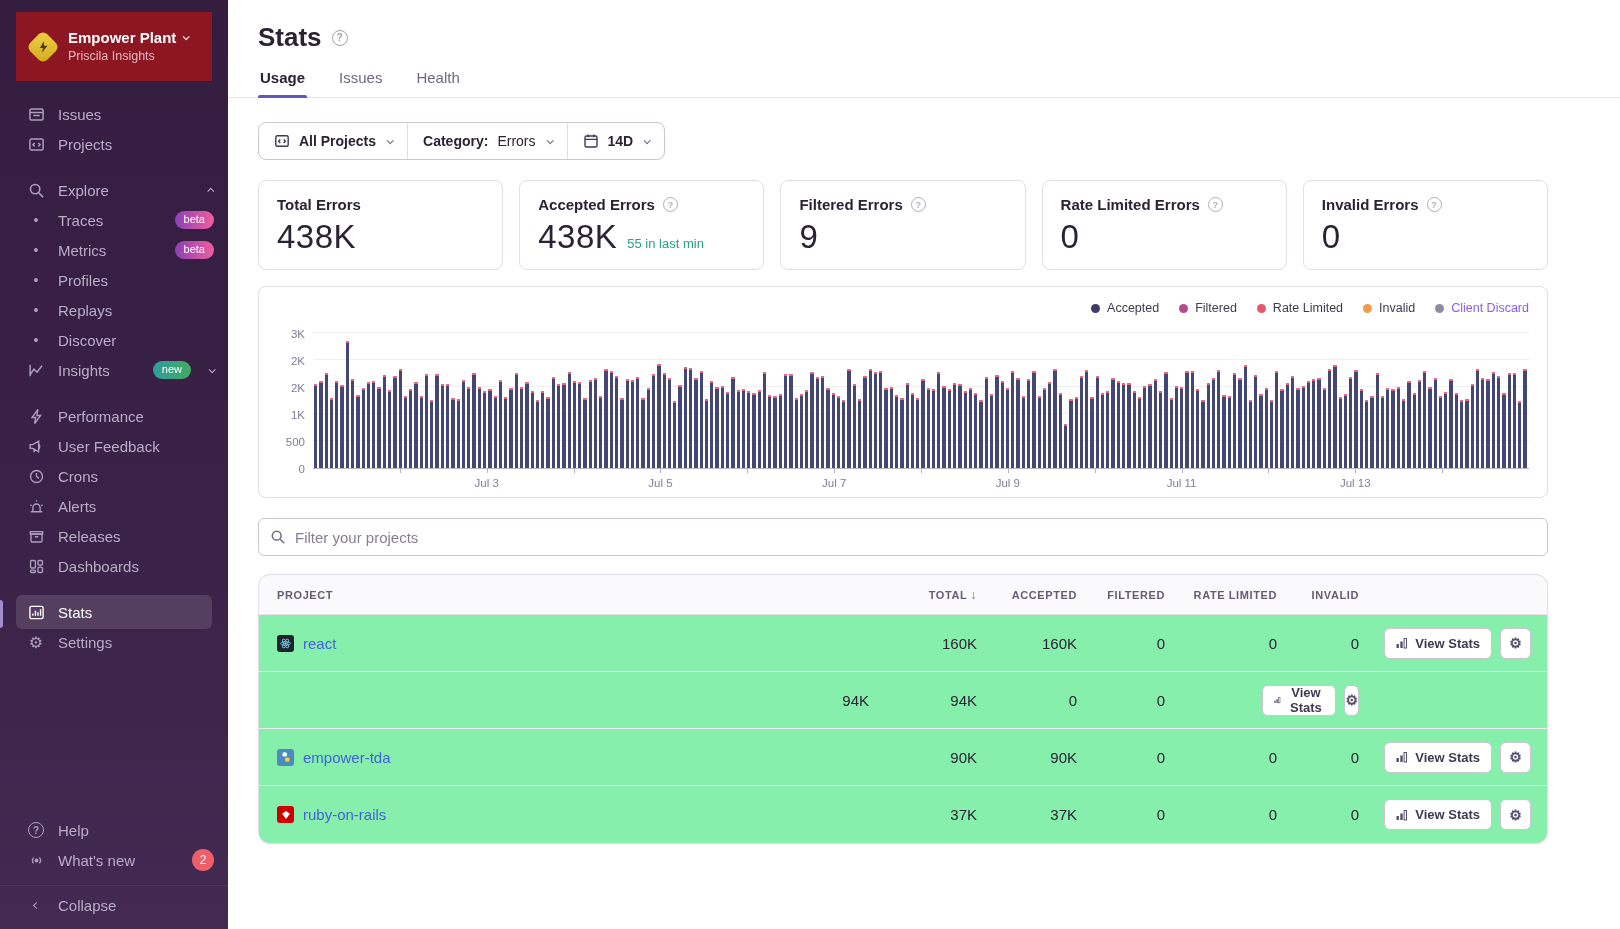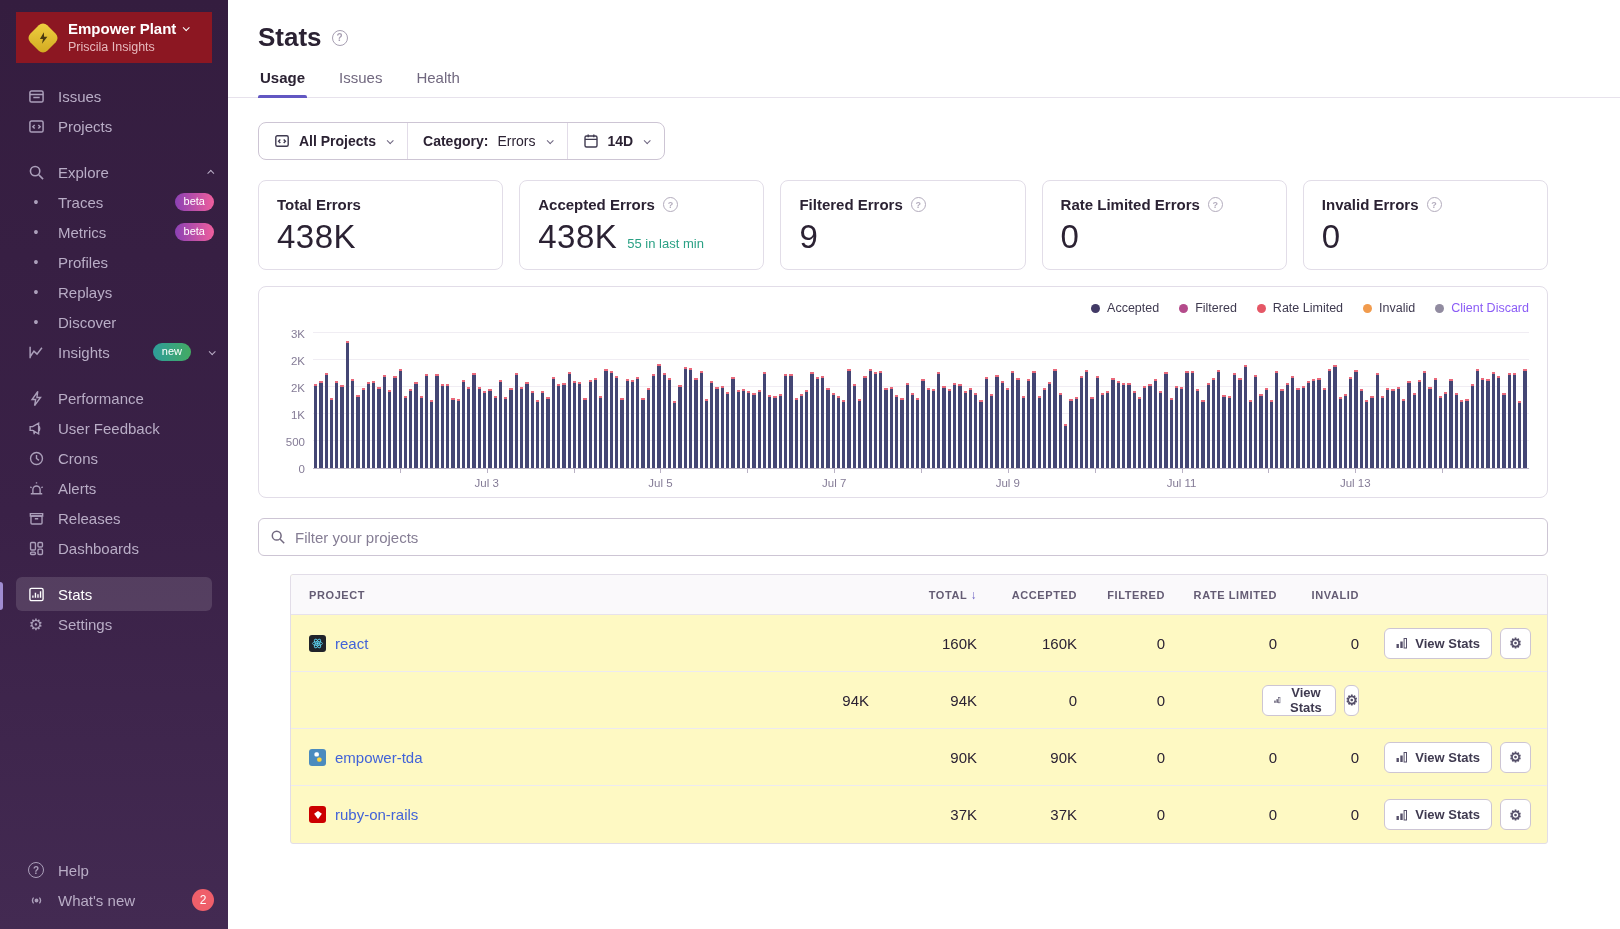--- a/index.html
+++ b/index.html
@@ -2,21 +2,21 @@
 <html style="--bar: #444674; --cap: #e9697b;"><head>
 <meta charset="utf-8">
 <style>
   * { margin:0; padding:0; box-sizing:border-box; }
   html,body { width:1620px; height:929px; overflow:hidden; }
   body { display:flex; font-family:"Liberation Sans", sans-serif; background:#fff; color:#2b2233; }
 
   
   .sidebar { width:228px; flex:0 0 228px; background:linear-gradient(180deg,#341d3f 0%,#3a2147 55%,#432a52 100%);
              color:#b9adc6; display:flex; flex-direction:column; padding:12px 0 14px; position:relative; }
-  .org-banner { margin:0 16px 18px; background:#8c1722; border-radius:0; padding:8px 12px; display:flex; align-items:center; gap:10px; cursor:pointer; }
+  .org-banner { margin:0 16px 18px; background:#8c1722; border-radius:0; padding:17px 12px; display:flex; align-items:center; gap:10px; cursor:pointer; }
   .org-logo { width:30px; height:30px; flex:0 0 30px; position:relative; }
   .org-logo .diamond { position:absolute; inset:3px; background:linear-gradient(135deg,#f0d243,#d1a81f); border-radius:6px; transform:rotate(45deg); display:flex; align-items:center; justify-content:center; }
   .org-logo svg { transform:rotate(-45deg); }
   .org-name { color:#fff; font-weight:700; font-size:15px; display:flex; align-items:center; gap:7px; }
   .org-sub { color:#e6b9bd; font-size:12.5px; margin-top:2px; }
   .nav-group { margin-bottom:16px; }
   .nav-item { display:flex; align-items:center; height:30px; padding:0 14px 0 26px; gap:12px; font-size:15px; cursor:pointer; position:relative; }
   .nav-item .icon { width:20px; display:flex; justify-content:center; color:#ab9fba; }
   .nav-item .lbl { flex:1; }
   .nav-item.child { padding-left:26px; }
@@ -87,21 +87,21 @@
   .cf-value { color:#2b2233; }
   .cf-right { margin-left:auto; display:flex; align-items:center; gap:7px; cursor:pointer; }
   .cf-right .chv { color:#6e6680; }
 
   .searchbox { margin-top:20px; position:relative; }
   .searchbox input { width:100%; height:38px; border:1px solid #cdc5d4; border-radius:6px; padding:0 12px 0 36px; font-size:15px; font-family:inherit; color:#2b2233; outline:none; }
   .searchbox input::placeholder { color:#857d94; }
   .searchbox .sic { position:absolute; left:12px; top:11px; color:#71687f; }
 
   
-  .table { margin-top:18px; border:1px solid #e2dde8; border-radius:3px; overflow:hidden; background:#fef9c3;margin-left:32px; }
+  .table { margin-top:18px; border:1px solid #e2dde8; border-radius:12px; overflow:hidden; background:#86efac; }
   .tgrid { display:grid; grid-template-columns:1fr 108px 100px 88px 112px 82px 172px; align-items:center; padding:0 16px 0 18px; }
   .thead { background:#faf9fb; height:40px; border-bottom:1px solid #e7e2ec; font-size:11px; font-weight:700; letter-spacing:0.6px; color:#645c74; }
   .th-r { text-align:right; }
   .sort-arrow { color:#6a5fc1; font-size:12px; margin-left:3px; }
   .trow { height:57px; border-bottom:1px solid #edeaf1; font-size:15px; }
   .trow:last-child { border-bottom:none; }
   .td-r { text-align:right; color:#2b2233; }
   .proj-cell { display:flex; align-items:center; gap:9px; }
   .picon { width:17px; height:17px; border-radius:3px; display:flex; align-items:center; justify-content:center; flex:0 0 17px; }
   .proj-link { color:#4263d8; cursor:pointer; }
@@ -280,20 +280,26 @@
     </div>
     <div class="nav-item">
       <span class="icon">
           <svg width="17" height="17" viewBox="0 0 16 16" fill="none" stroke="currentColor" stroke-width="1.3">
             <circle cx="8" cy="8" r="1.2" fill="currentColor"></circle>
             <path d="M5.3 5.3a3.8 3.8 0 0 0 0 5.4M10.7 5.3a3.8 3.8 0 0 1 0 5.4"></path>
           </svg>
         </span>
       <span class="lbl">What's new</span>
       <span class="count-badge">2</span>
+    </div>
+    <div class="nav-item collapse-row">
+      <span class="icon">
+          <span class="chv" style="transform:rotate(135deg);"></span>
+        </span>
+      <span class="lbl">Collapse</span>
     </div>
   </div>
 </nav>
 
 <main class="main">
   <div class="page-head">
     <div class="title-row">
       <h1>Stats</h1>
       <span class="qmark help-ic">?</span>
     </div>

